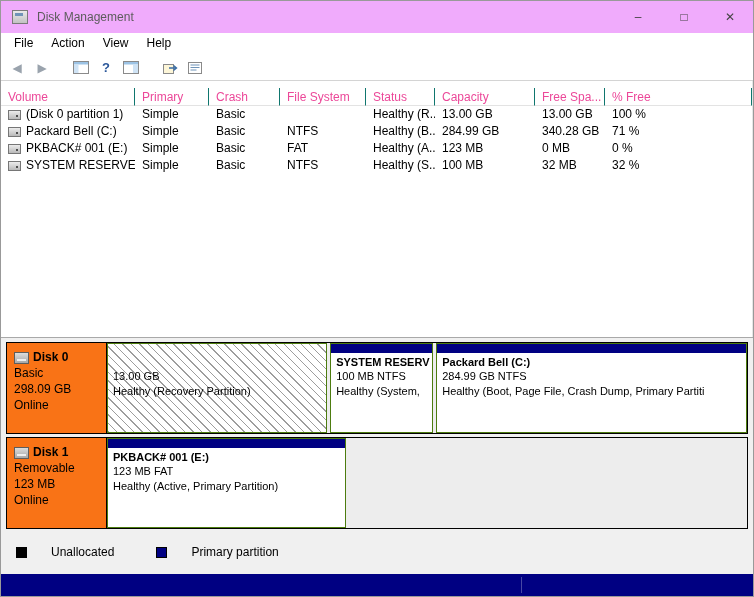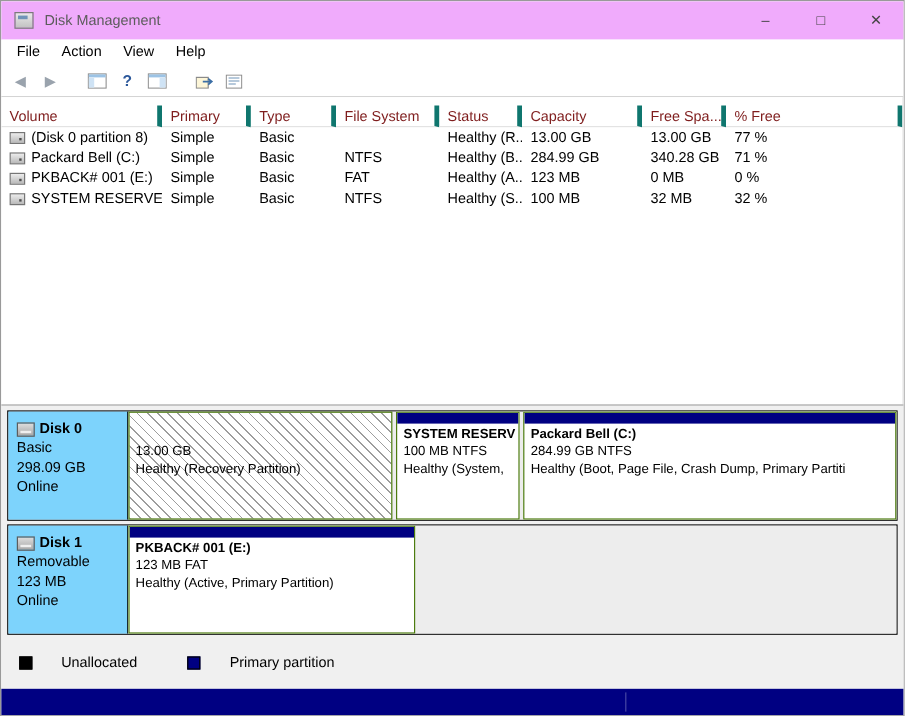--- a/index.html
+++ b/index.html
@@ -23,31 +23,31 @@
   
   .toolbar { height:26px; flex:0 0 26px; display:flex; align-items:center; padding-left:4px; border-bottom:1px solid #d4d4d4; background:#fff; }
   .tb-btn { width:24px; height:22px; display:flex; align-items:center; justify-content:center; margin-right:1px; }
   .tb-group-gap { width:14px; }
   .arrow-glyph { color:#9aa3ad; font-size:12px; }
   .help-glyph { color:#2b579a; font-weight:bold; font-size:13px; }
 
   
   .listview { flex:0 0 256px; background:#fff; padding-top:7px; border-right:1px solid #e6e6e6; overflow:hidden; }
   .lv-grid { display:grid; grid-template-columns:134px 74px 71px 86px 69px 100px 70px 1fr; }
-  .lv-header .hcell { height:18px; line-height:18px; padding-left:7px; border-right:4px solid #0f766e; border-bottom:1px solid #e3e3e3; color:#7f1d1d; white-space:nowrap; overflow:hidden; }
+  .lv-header .hcell { height:18px; line-height:18px; padding-left:7px; border-right:1px solid #0f766e; border-bottom:1px solid #e3e3e3; color:#ec4899; white-space:nowrap; overflow:hidden; }
   .lv-row { height:17px; }
   .lv-row .cell { line-height:17px; padding-left:7px; white-space:nowrap; overflow:hidden; }
   .vol-cell { display:flex; align-items:center; gap:5px; }
   .drive-icon { flex:0 0 13px; width:13px; height:10px; border:1px solid #767676; background:linear-gradient(#ececec,#b9b9b9); position:relative; }
   .drive-icon::after { content:""; position:absolute; right:2px; bottom:2px; width:2px; height:2px; background:#4e4e4e; }
 
   
   .graphical { flex:1 1 auto; background:#f0f0f0; border-top:1px solid #a9a9a9; padding:4px 5px 0 5px; overflow:hidden; }
   .disk-row { display:flex; height:92px; border:1px solid #000; background:#ededed; margin-bottom:3px; }
-  .disk-panel { flex:0 0 100px; border-right:1px solid #000; background:#7dd3fc; padding:7px 0 0 7px; }
+  .disk-panel { flex:0 0 100px; border-right:1px solid #000; background:#f97316; padding:7px 0 0 7px; }
   .dp-title { display:flex; align-items:center; gap:4px; font-weight:bold; line-height:15px; }
   .disk-icon { width:15px; height:12px; border:1px solid #5d5d5d; background:linear-gradient(#dcdcdc,#a8a8a8); position:relative; }
   .disk-icon::after { content:""; position:absolute; left:2px; bottom:2px; width:9px; height:2px; background:#efefef; }
   .dp-line { line-height:16px; }
   .partition-area { flex:1 1 auto; display:flex; gap:3px; background:#ededed; }
   .partition { border:1px solid #4d7c0f; background:#fff; overflow:hidden; display:flex; flex-direction:column; }
   .p-strip { height:9px; flex:0 0 9px; }
   .p-body { padding:2px 0 0 0; }
   .p-title { font-weight:bold; font-size:11px; line-height:14px; min-height:14px; padding-left:5px; white-space:nowrap; overflow:hidden; }
   .p-line { font-size:11px; line-height:15px; padding-left:5px; white-space:nowrap; overflow:hidden; }
@@ -133,40 +133,40 @@
             <path d="M2.5 3 h9 M2.5 5.5 h9 M2.5 8 h6" stroke="#6f93b8" stroke-width="1"></path>
           </svg>
       </span>
     </div>
   </div>
 
   <div class="listview">
     <div class="lv-grid lv-header">
       <div class="hcell">Volume</div>
       <div class="hcell">Primary</div>
-      <div class="hcell">Type</div>
+      <div class="hcell">Crash</div>
       <div class="hcell">File System</div>
       <div class="hcell">Status</div>
       <div class="hcell">Capacity</div>
       <div class="hcell">Free Spa...</div>
       <div class="hcell">% Free</div>
     </div>
 
     <div class="lv-grid lv-row">
       <div class="cell vol-cell">
           <span class="drive-icon"></span>
-          <span>(Disk 0 partition 8)</span>
+          <span>(Disk 0 partition 1)</span>
         </div>
       <div class="cell">Simple</div>
       <div class="cell">Basic</div>
       <div class="cell"></div>
       <div class="cell">Healthy (R...</div>
       <div class="cell">13.00 GB</div>
       <div class="cell">13.00 GB</div>
-      <div class="cell">77 %</div>
+      <div class="cell">100 %</div>
     </div>
 
     <div class="lv-grid lv-row">
       <div class="cell vol-cell">
           <span class="drive-icon"></span>
           <span>Packard Bell (C:)</span>
         </div>
       <div class="cell">Simple</div>
       <div class="cell">Basic</div>
       <div class="cell">NTFS</div>

